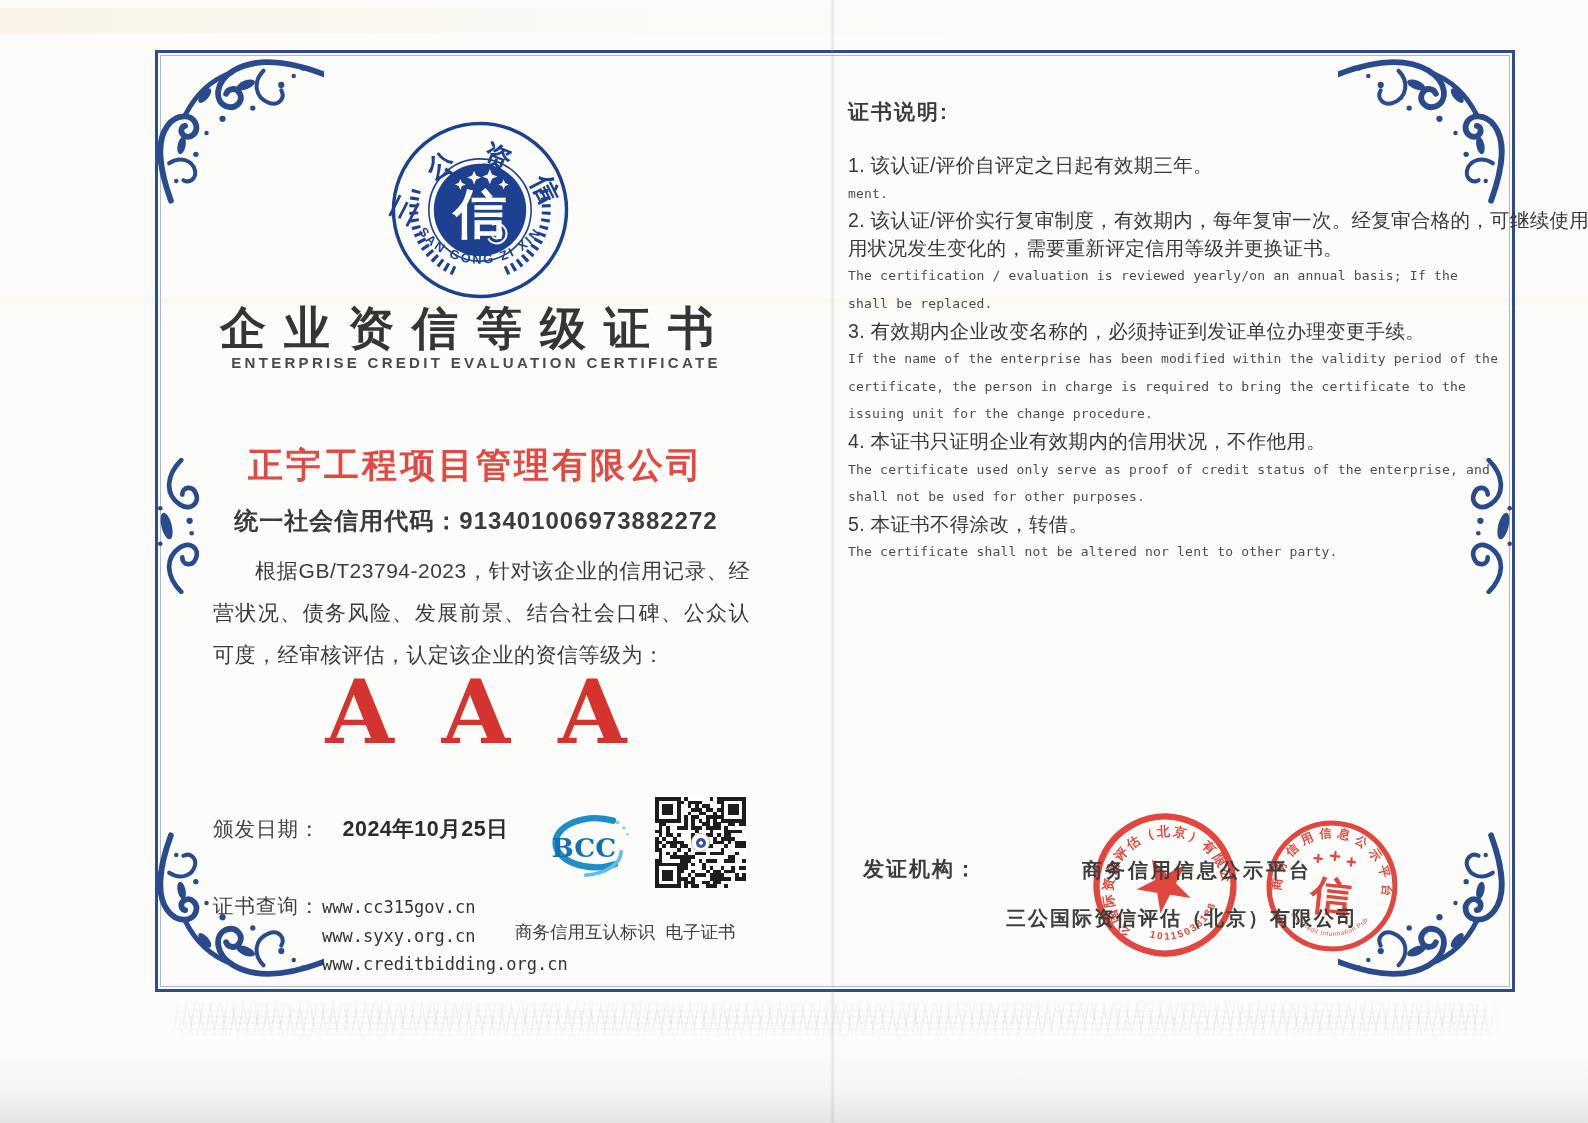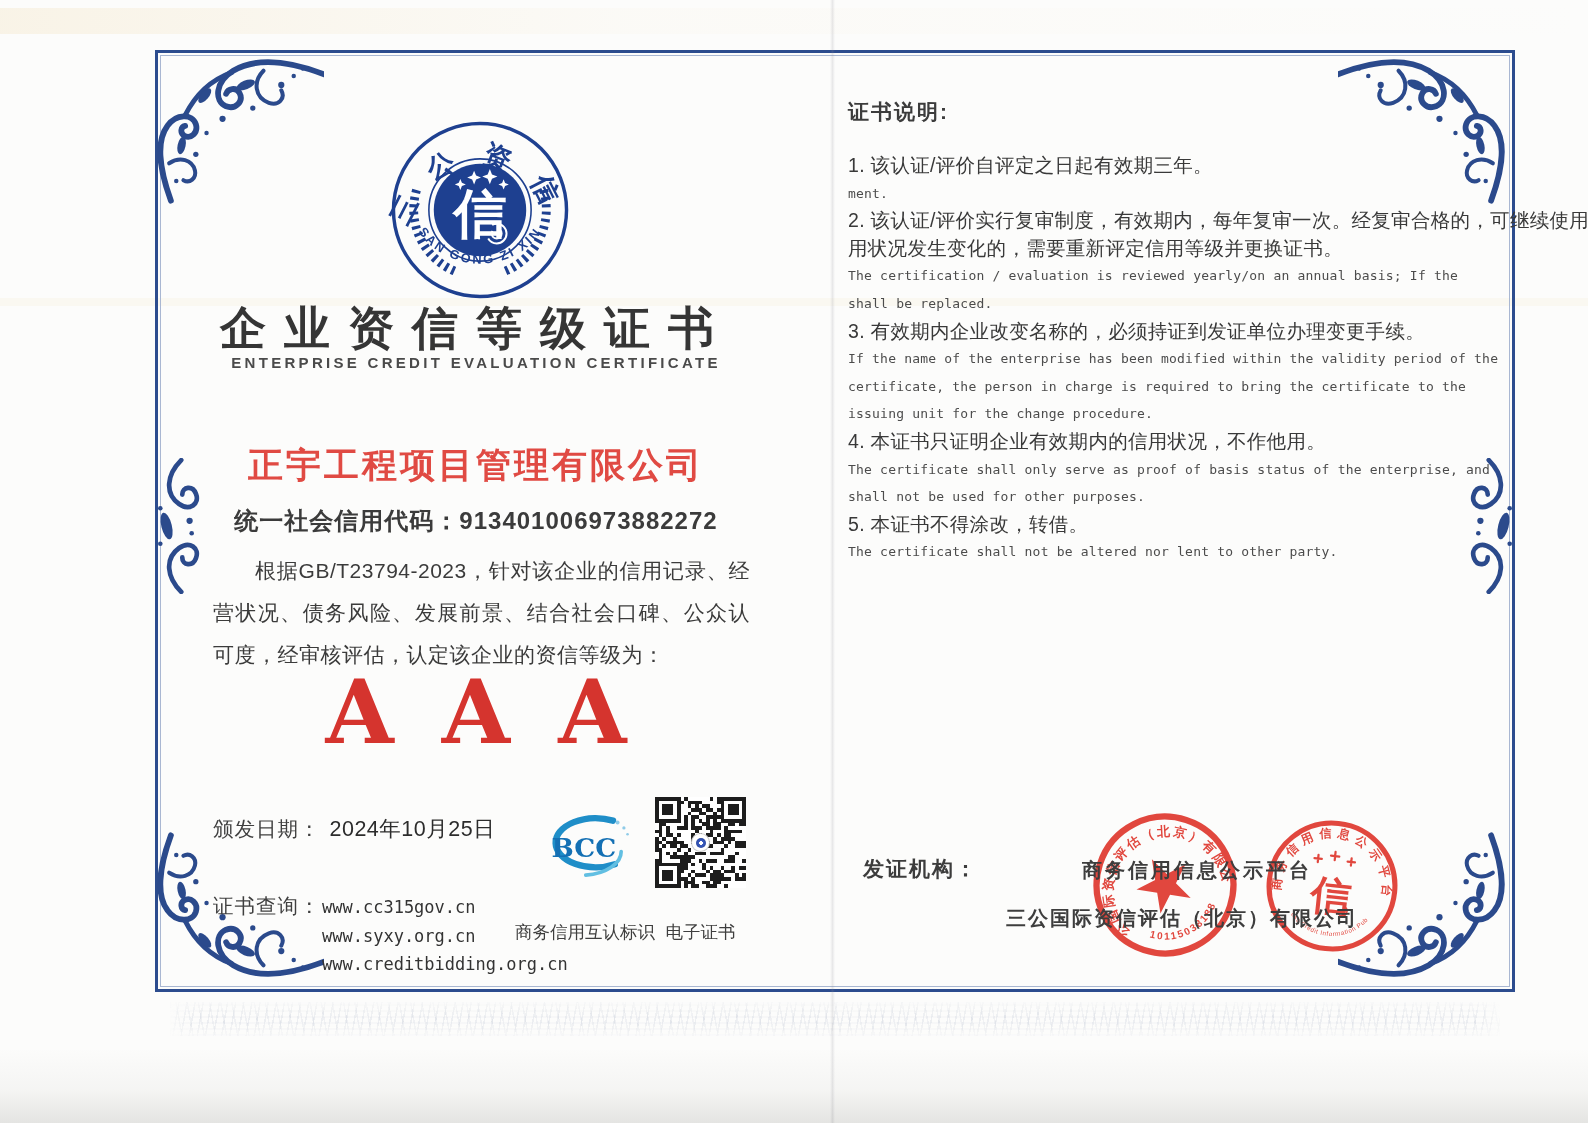--- a/index.html
+++ b/index.html
@@ -34,21 +34,21 @@
   .title-en{top:354px;font-size:15px;font-weight:700;letter-spacing:3.3px;color:#4a4a4a;white-space:nowrap;}
   .credit-code{top:398px;font-size:22px;font-weight:600;color:#3d3d3d;letter-spacing:1px;}
   .company{top:442px;font-size:35px;font-weight:700;color:#e04a43;letter-spacing:3px;}
   .uscc{top:505px;font-size:24px;font-weight:700;color:#3b3b3b;letter-spacing:1px;}
   .assessment{position:absolute;left:213px;top:550px;width:537px;font-size:21px;line-height:42px;
             color:#3b3b3b;text-align:justify;text-indent:2em;letter-spacing:.5px;}
   .rating{top:660px;font-family:"DejaVu Serif",serif;font-size:88px;font-weight:700;color:#d5342e;
             letter-spacing:48px;transform:translateX(24px);}
   .row{position:absolute;left:213px;white-space:nowrap;}
   .row .lbl{font-size:20.5px;color:#3f3f3f;letter-spacing:1px;}
-  .row .val{font-size:21.5px;font-weight:400;color:#2c2c2c;margin-left:9px;letter-spacing:.5px;}
+  .row .val{font-size:21.5px;font-weight:700;color:#2c2c2c;margin-left:22px;letter-spacing:.5px;}
   .r1{top:814px;} .r2{top:853px;} .r3{top:892px;}
   .urls{position:absolute;left:322px;top:893px;}
   .urls .url{font-family:"DejaVu Sans Mono",monospace;font-size:17px;color:#333;line-height:28.5px;}
   .bcc{position:absolute;left:533px;top:813px;width:100px;height:68px;}
   .bcc-label{position:absolute;left:505px;top:920px;width:160px;text-align:center;font-size:17.5px;color:#3e3e3e;}
   .qr{position:absolute;left:655px;top:797px;width:91px;height:91px;background:#fff;}
   .qr i{position:absolute;width:3.7px;height:3.7px;background:#1d1d1d;}
   .qr .dot{position:absolute;left:37px;top:37px;width:17px;height:17px;border-radius:50%;background:#fff;
            box-shadow:0 0 0 1px #ccc;}
   .qr .dot::after{content:'';position:absolute;left:3.5px;top:3.5px;width:10px;height:10px;border-radius:50%;
@@ -595,21 +595,21 @@
       <div class="ln en">ment.</div>
       <div class="ln zh">2. 该认证/评价实行复审制度，有效期内，每年复审一次。经复审合格的，可继续使用；信</div>
       <div class="ln zh">用状况发生变化的，需要重新评定信用等级并更换证书。</div>
       <div class="ln en">The certification / evaluation is reviewed yearly/on an annual basis; If the</div>
       <div class="ln en">shall be replaced.</div>
       <div class="ln zh">3. 有效期内企业改变名称的，必须持证到发证单位办理变更手续。</div>
       <div class="ln en">If the name of the enterprise has been modified within the validity period of the</div>
       <div class="ln en">certificate, the person in charge is required to bring the certificate to the</div>
       <div class="ln en">issuing unit for the change procedure.</div>
       <div class="ln zh">4. 本证书只证明企业有效期内的信用状况，不作他用。</div>
-      <div class="ln en">The certificate shall only serve as proof of basis status of the enterprise, and</div>
+      <div class="ln en">The certificate used only serve as proof of credit status of the enterprise, and</div>
       <div class="ln en">shall not be used for other purposes.</div>
       <div class="ln zh">5. 本证书不得涂改，转借。</div>
       <div class="ln en">The certificate shall not be altered nor lent to other party.</div>
     </div>
 
   <div class="issuer-label">发证机构：</div>
 
   <svg class="seal sealA" viewBox="-80 -80 160 160">
     <defs>
       <path id="sealAtop" d="M -55 26 A 58 58 0 1 1 55 26"></path>

